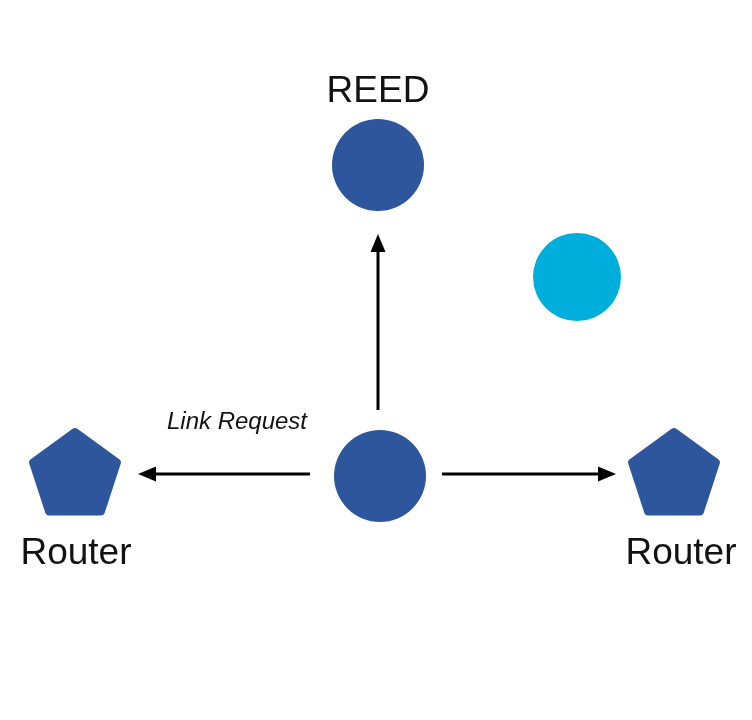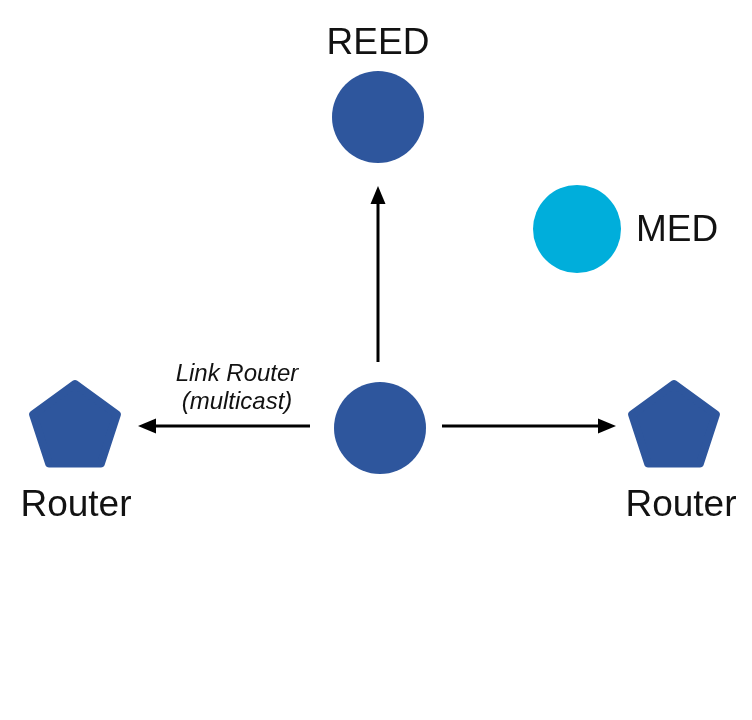--- a/index.html
+++ b/index.html
@@ -7,20 +7,21 @@
     padding: 0;
     background: var(--color-background, #FFFFFF);
     font-family: "Liberation Sans", "DejaVu Sans", sans-serif;
   }
   .canvas {
     position: relative;
     width: 752px;
     height: 584px;
     background: var(--color-background, #FFFFFF);
     overflow: hidden;
+    margin-top: 48px;
   }
   .canvas svg {
     position: absolute;
     left: 0;
     top: 0;
   }
   .navy-fill {
     fill: var(--color-navy, #2E569D);
   }
   .cyan-fill {
@@ -87,22 +88,20 @@
 
     <circle class="navy-fill" cx="378" cy="117" r="46"></circle>
     <circle class="cyan-fill" cx="577" cy="229" r="44"></circle>
     <circle class="navy-fill" cx="380" cy="428" r="46"></circle>
     <polygon class="pentagon" points="75,384 116.9,414.4 100.9,463.6 49.1,463.6 33.1,414.4"></polygon>
     <polygon class="pentagon" points="674,384 715.9,414.4 699.9,463.6 648.1,463.6 632.1,414.4"></polygon>
     <circle class="outline-circle" cx="577" cy="653" r="40"></circle>
   </svg>
 
   <div class="label label-reed">REED</div>
-  <div class="label label-med">MED</div>
   <div class="label label-router-left">Router</div>
   <div class="label label-router-right">Router</div>
 
   <div class="edge-label">
-    <div>Link Router</div>
-    <div>(multicast)</div>
+    <div>Link Request</div>
   </div>
 
 </div>
 
 </body></html>

